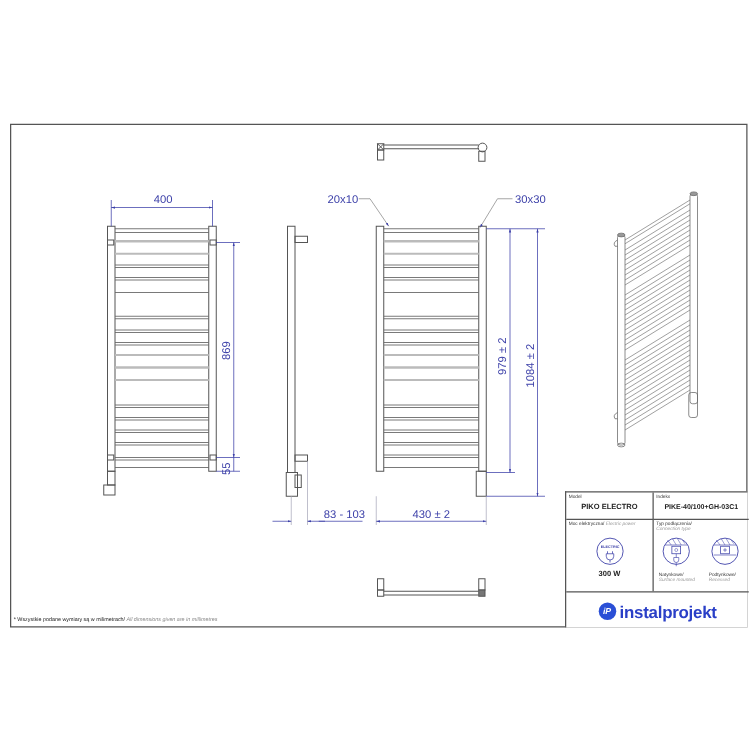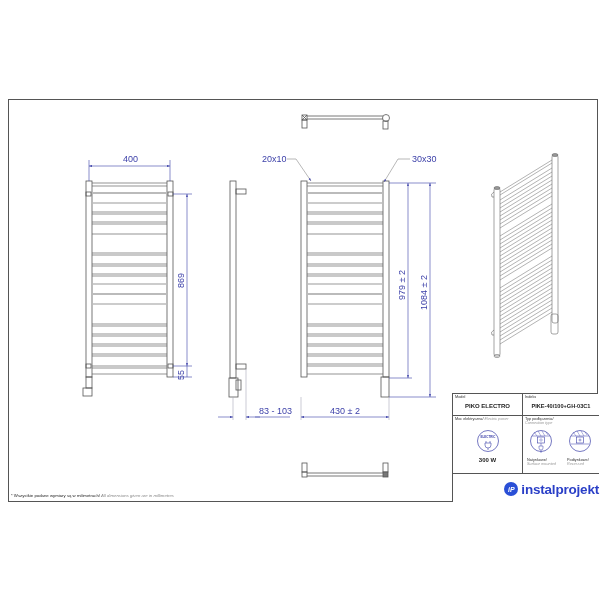--- a/index.html
+++ b/index.html
@@ -7,21 +7,21 @@
   .sheet { position:absolute; left:8px; top:99px; width:590px; height:403px; border:1px solid #555; box-sizing:border-box; background:#fff; }
   svg.drawing { position:absolute; left:0; top:0; width:600px; height:600px; }
   .dim { fill:#3b3fa8; font-family:"Liberation Sans", sans-serif; font-size:9px; }
   .footnote { position:absolute; left:11px; top:493px; font-size:4.3px; color:#222; white-space:nowrap; }
   .footnote .en { color:#888; font-style:italic; }
   .tb { position:absolute; left:452px; top:393px; width:146px; height:109px; border-left:1px solid #555; border-top:1px solid #555; box-sizing:border-box; background:#fff; }
   .tb-cell { position:absolute; box-sizing:border-box; }
   .tb-label { font-size:3.8px; color:#333; position:absolute; left:2px; top:1px; white-space:nowrap; }
   .tb-label .en { color:#999; font-style:italic; }
   .tb-val { font-size:6px; font-weight:bold; color:#222; position:absolute; width:100%; text-align:center; top:9px; }
-  .logo { position:absolute; left:0; top:79px; width:146px; height:30px; display:flex; align-items:center; justify-content:flex-end; border-top:1px solid #555; }
+  .logo { position:absolute; left:0; top:79px; width:146px; height:30px; display:flex; align-items:center; justify-content:center; border-top:1px solid #555; }
   .logo-badge { width:14px; height:14px; border-radius:50%; background:#2a4fd6; color:#fff; font-size:7px; font-weight:bold; display:flex; align-items:center; justify-content:center; margin-right:3px; font-style:italic; }
   .logo-text { color:#2a3fc7; font-weight:bold; font-size:13.5px; letter-spacing:-0.2px; }
 </style>
 </head>
 <body>
 
 <div class="sheet"></div>
 
 <svg class="drawing" viewBox="0 0 600 600" xmlns="http://www.w3.org/2000/svg">
   <defs>

